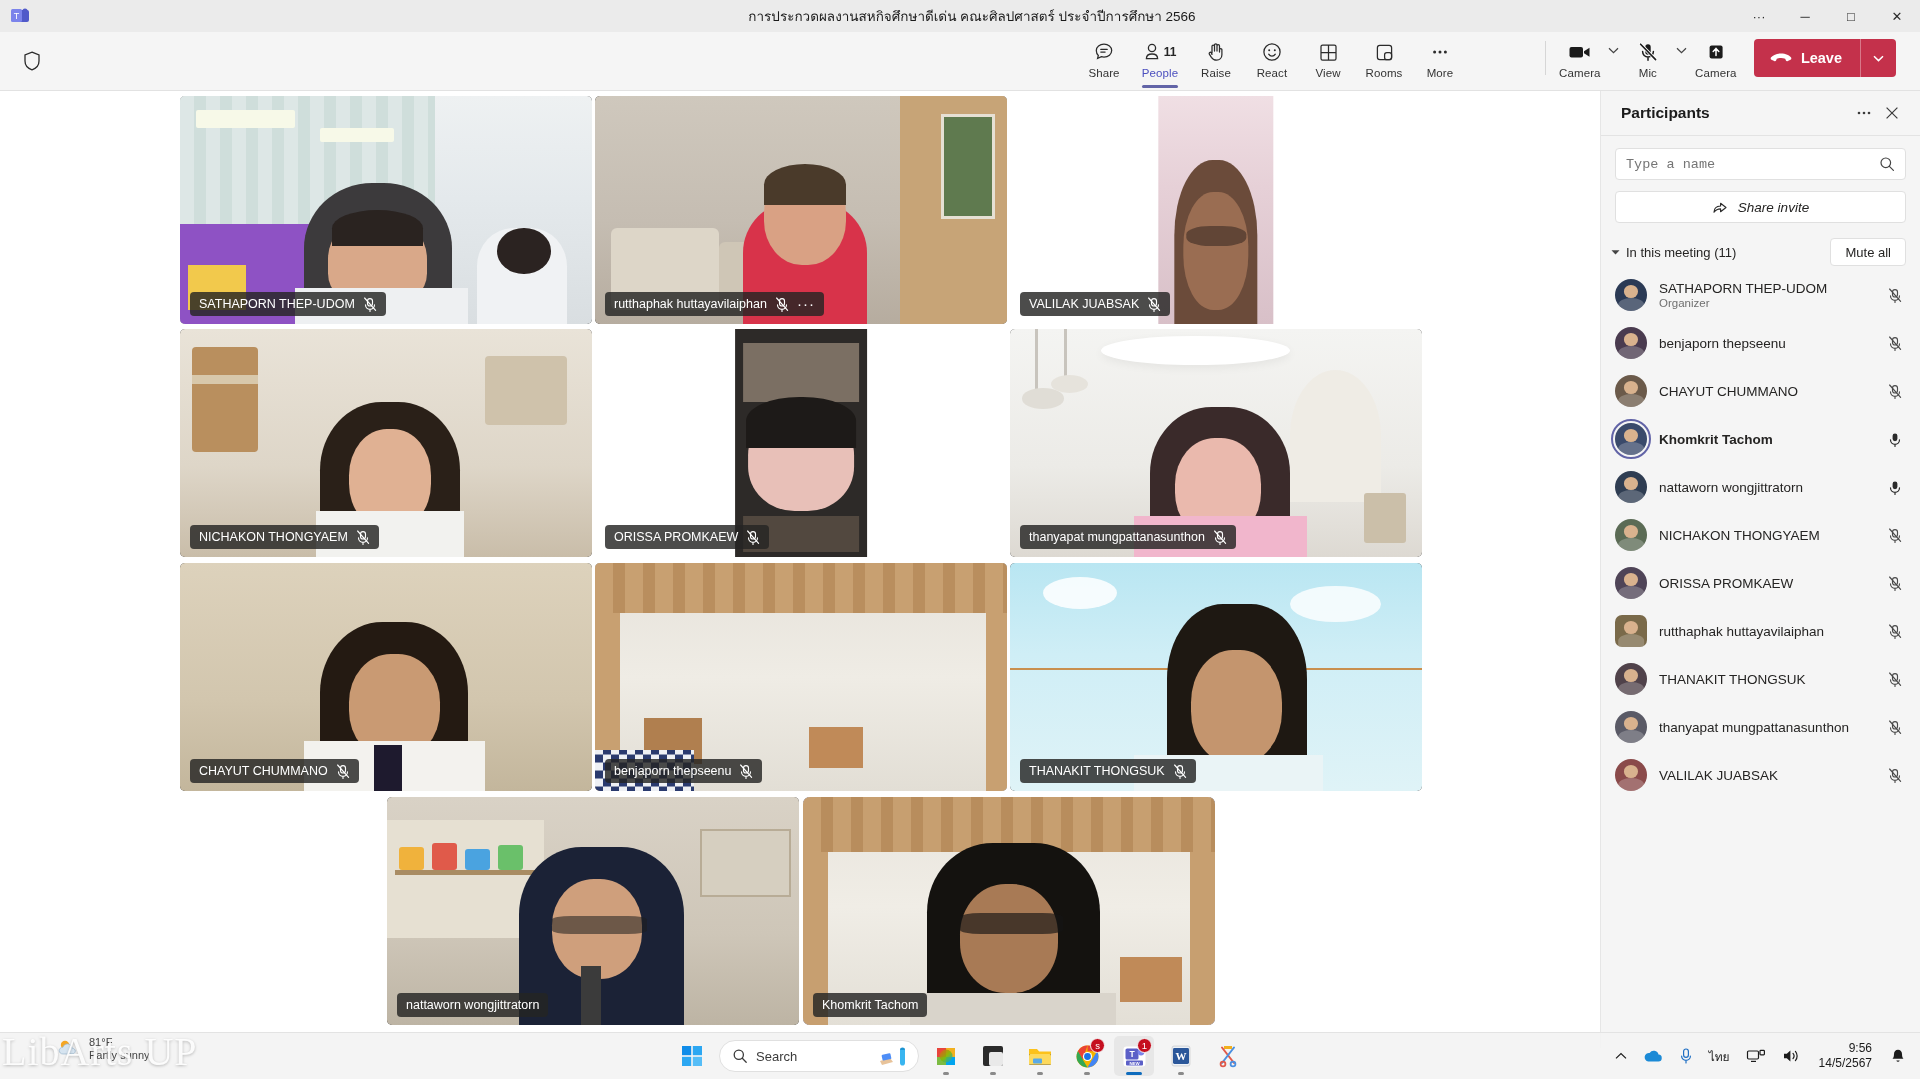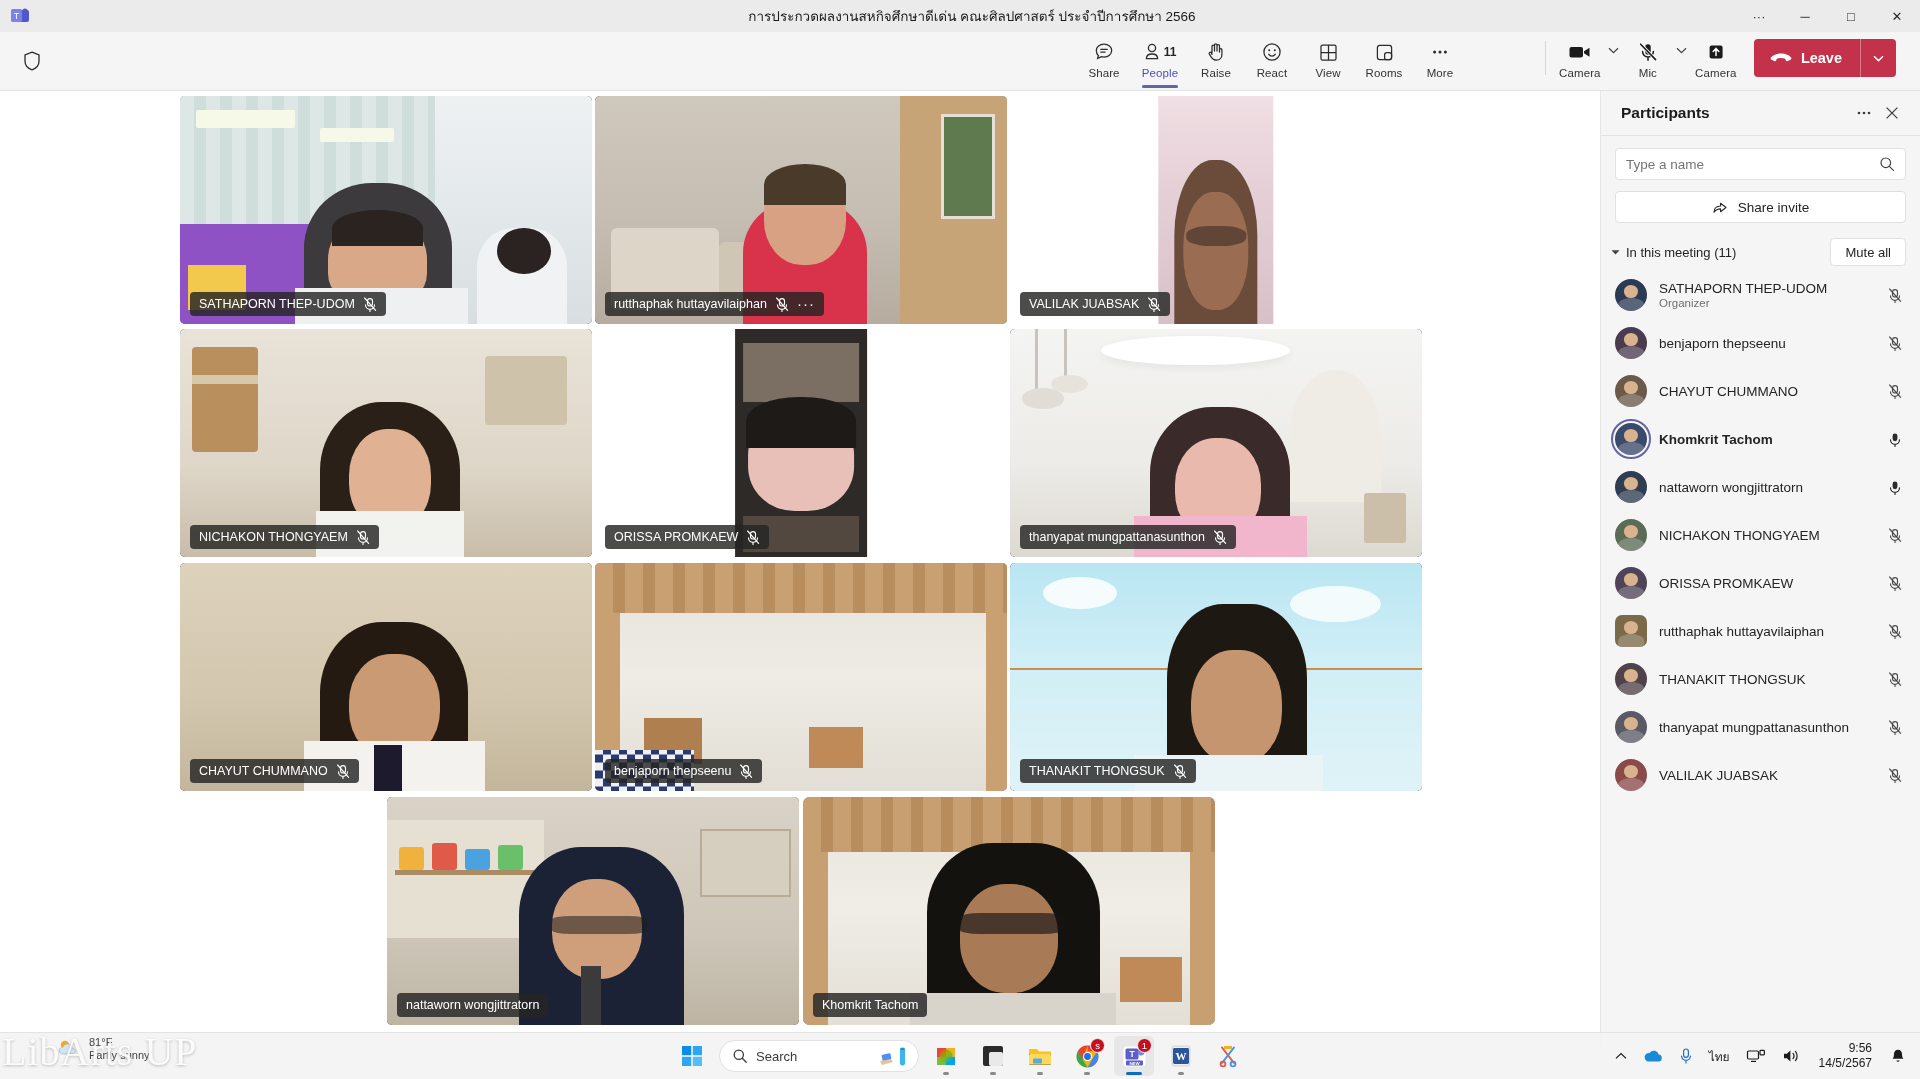--- a/index.html
+++ b/index.html
@@ -108,26 +108,26 @@
     width: 28px; height: 28px; display: flex; align-items: center; justify-content: center;
     cursor: pointer; border-radius: 4px; color: #3b3b3b;
   }
   #panel-div { height: 1px; background: #e3e3e3; margin: 0 0 12px 0; }
   #search-wrap {
     margin: 0 14px 11px 14px; height: 32px; background: #fff; border: 1px solid #e0e0e0;
     border-radius: 4px; display: flex; align-items: center; padding: 0 10px;
   }
   #search-inp {
     flex: 1; border: none; outline: none; font-size: 13.5px; color: #616161;
-    font-family: Liberation Sans, sans-serif; background: transparent;
+    font-family: Liberation Mono, monospace; background: transparent;
   }
   #share-invite {
     margin: 0 14px 14px 14px; height: 32px; background: #fff; border: 1px solid #e0e0e0;
     border-radius: 4px; display: flex; align-items: center; justify-content: center;
-    gap: 9px; font-size: 13.5px; color: #252423; cursor: pointer;
+    gap: 9px; font-size: 13.5px; color: #252423; cursor: pointer; font-style: italic;
   }
   #meeting-row {
     display: flex; align-items: center; padding: 0 14px 0 10px; height: 30px; margin-bottom: 4px;
   }
   #meeting-caret { font-size: 8px; color: #444; margin-right: 6px; }
   #meeting-lbl { font-size: 13px; color: #252423; flex: 1; }
   #mute-all {
     height: 28px; padding: 0 14px; background: #fff; border: 1px solid #e0e0e0;
     border-radius: 4px; font-size: 13px; color: #252423; cursor: pointer;
     display: flex; align-items: center;

